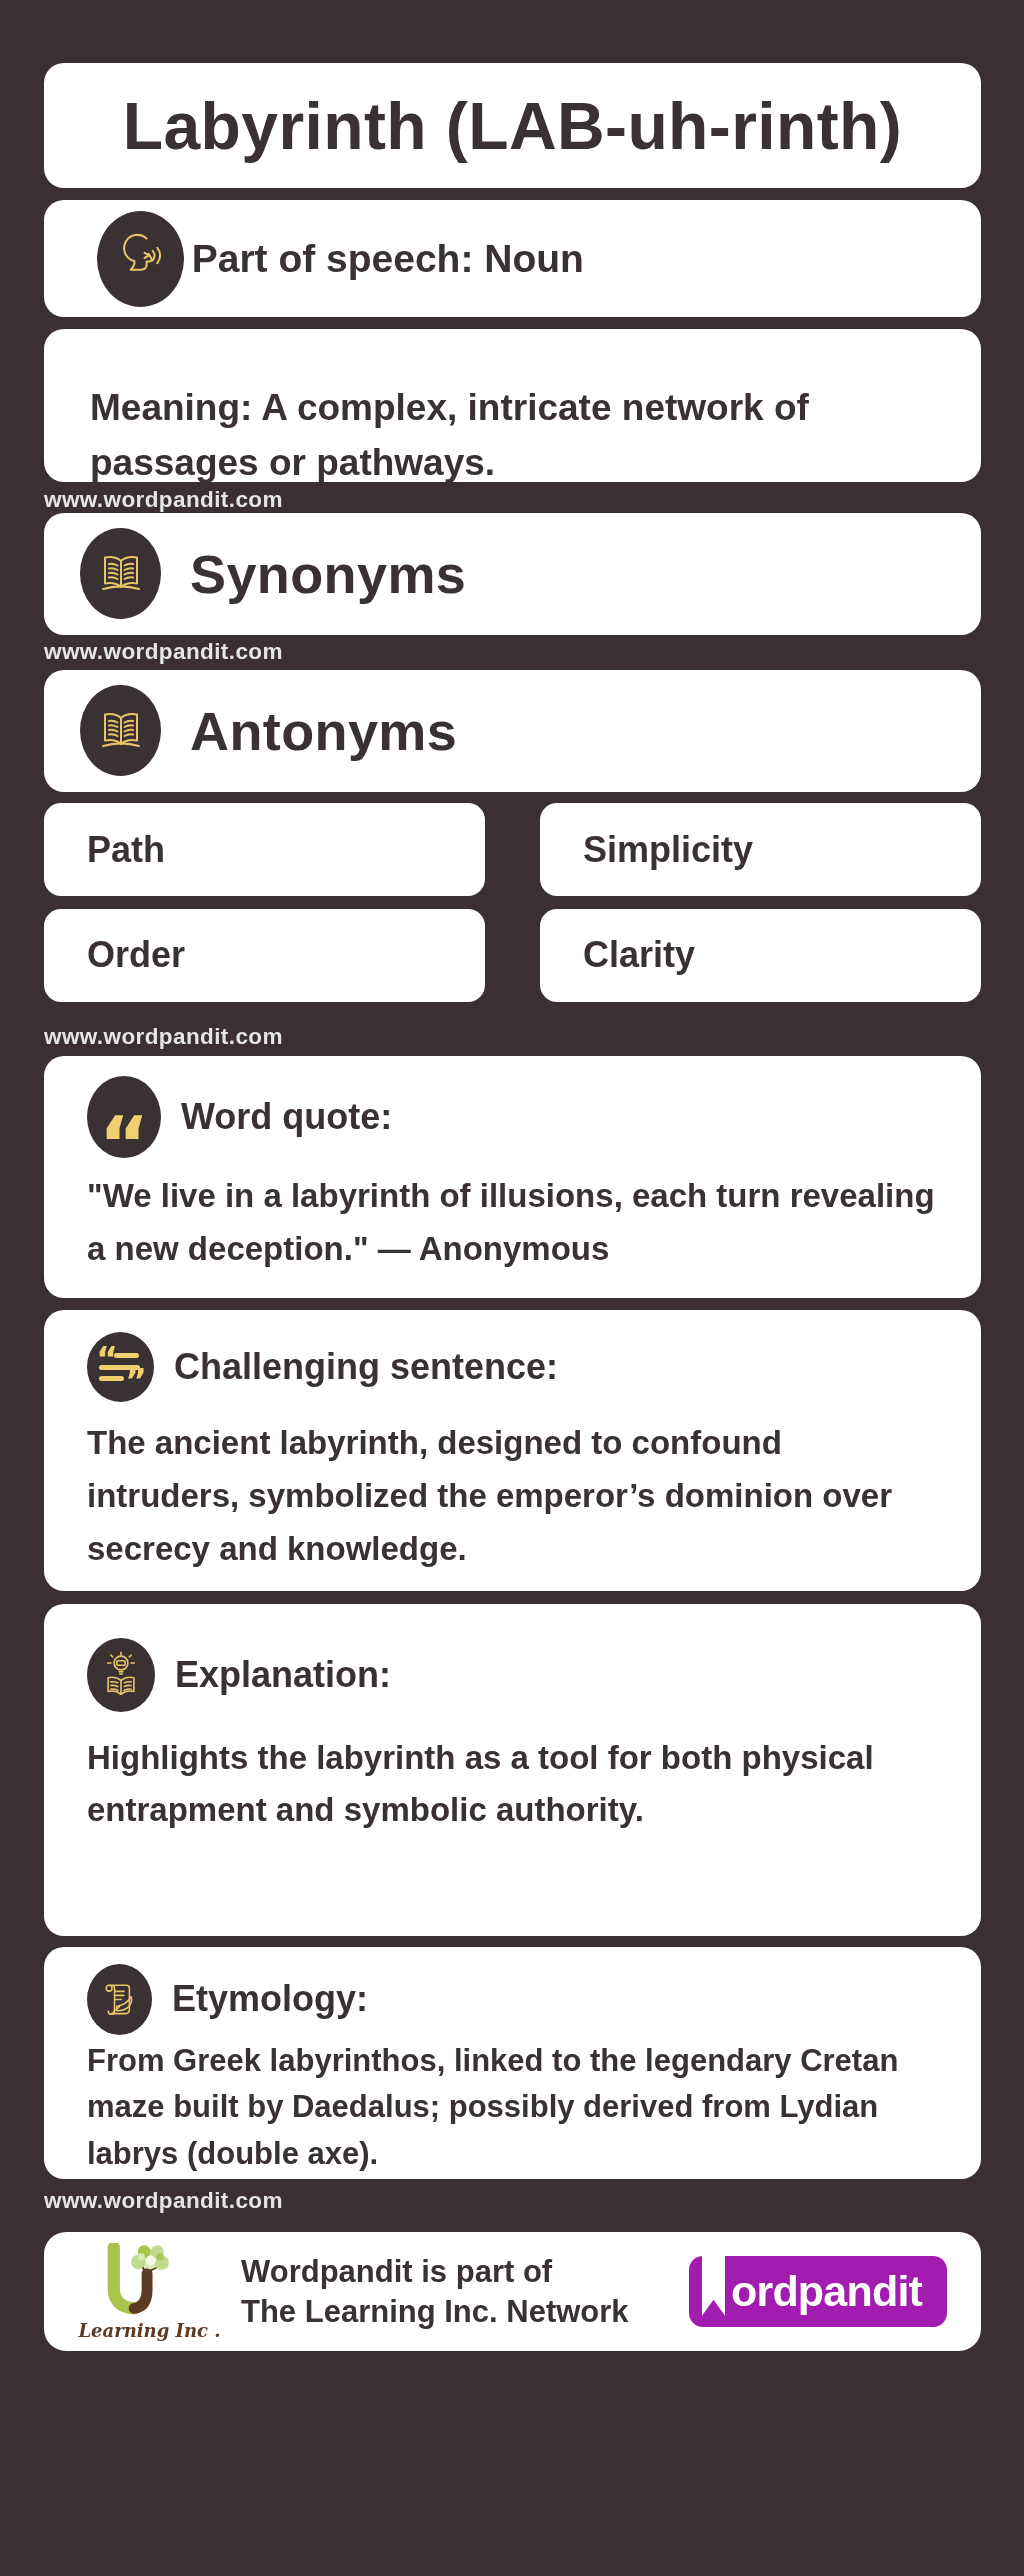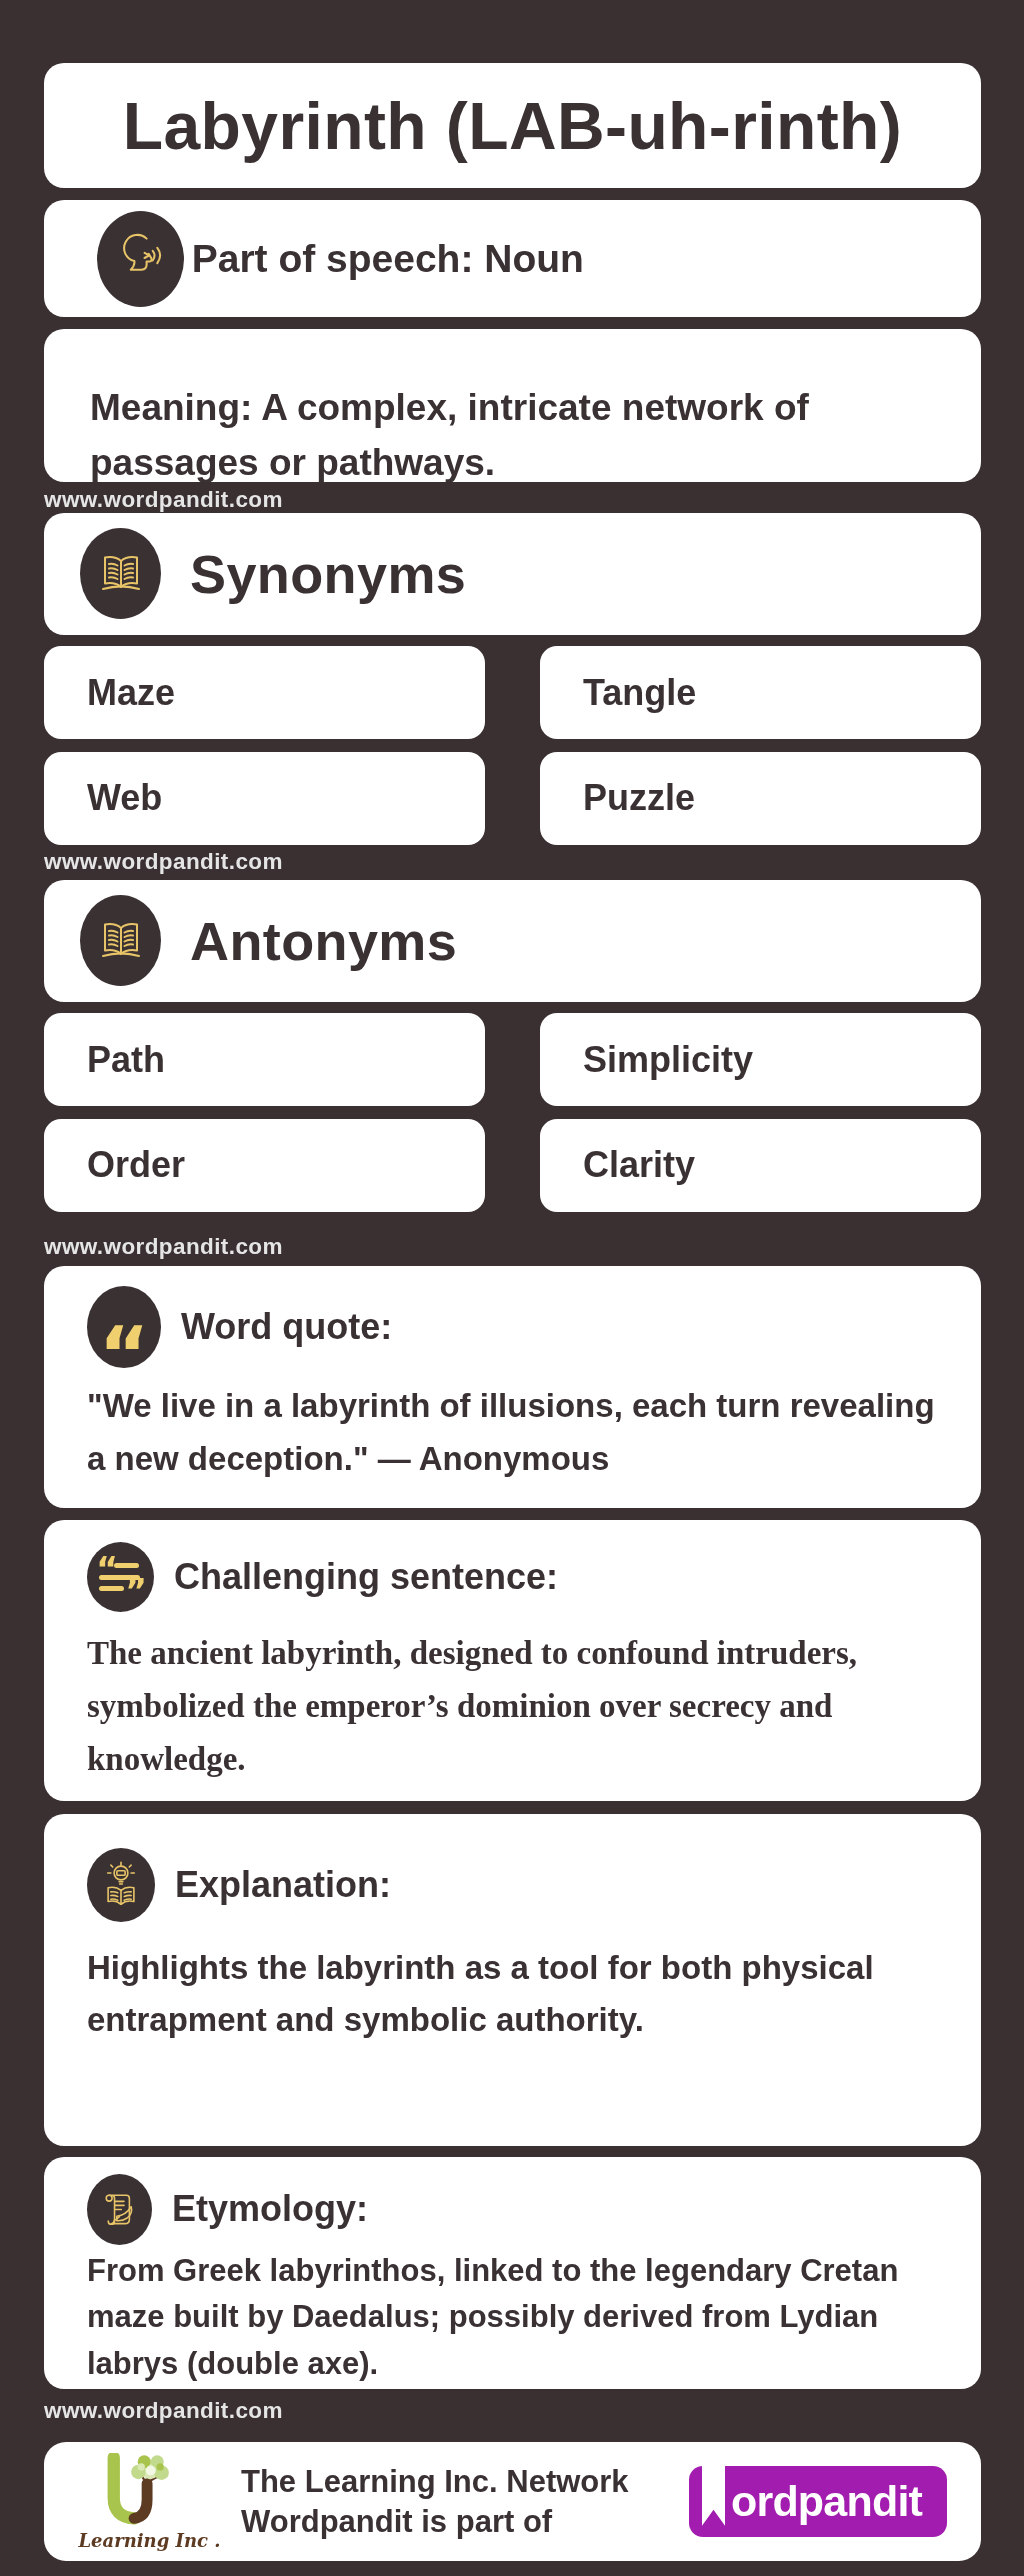--- a/index.html
+++ b/index.html
@@ -48,21 +48,21 @@
   .explain-card{margin-top:13px;height:332px;padding-top:34px;}
   .etym-card{margin-top:11px;height:232px;padding-top:17px;}
   .card-head{display:flex;align-items:center;}
   .card-head .h-label{font-size:36px;font-weight:800;margin-left:20px;}
   .q-icon{width:74px;height:82px;}
   .c-icon{width:67px;height:70px;position:relative;overflow:hidden;}
   .e-icon{width:68px;height:74px;}
   .y-icon{width:65px;height:71px;}
   .body-text{font-weight:800;line-height:1.6;font-size:33px;max-width:848px;}
   .quote-body{margin-top:12.4px;}
-  .challenge-body{margin-top:15.5px;font-family:Liberation Serif, serif;}
+  .challenge-body{margin-top:15.5px;}
   .explain-body{margin-top:20px;}
   .etym-body{margin-top:3.1px;font-size:31px;line-height:1.5;}
 
   
   .c-icon .qo{position:absolute;left:9.3px;top:11px;font-family:"DejaVu Sans",sans-serif;font-size:33px;font-weight:700;color:#EFCF6E;line-height:1;}
   .c-icon .qc{position:absolute;right:7px;top:33px;font-family:"DejaVu Sans",sans-serif;font-size:33px;font-weight:700;color:#EFCF6E;line-height:1;}
   .c-icon .bar{position:absolute;background:#EFCF6E;height:5.4px;border-radius:3.1px;}
   .c-icon .b1{left:27px;top:21px;width:25px;}
   .c-icon .b2{left:11.6px;top:33px;width:41px;}
   .c-icon .b3{left:11.6px;top:44px;width:25px;}
@@ -115,26 +115,20 @@
         <g fill="none" stroke="#E8C468" stroke-width="4" stroke-linecap="round" stroke-linejoin="round">
           <path d="M50 20 c-8 -7 -21 -9 -32 -7 v52 c11 -2 24 0 32 7 c8 -7 21 -9 32 -7 v-52 c-11 -2 -24 0 -32 7 z"></path>
           <path d="M50 20 v52"></path>
           <path d="M26 26 c6 -1 12 0 17 3 M26 35 c6 -1 12 0 17 3 M26 44 c6 -1 12 0 17 3 M26 53 c6 -1 12 0 17 3"></path>
           <path d="M74 26 c-6 -1 -12 0 -17 3 M74 35 c-6 -1 -12 0 -17 3 M74 44 c-6 -1 -12 0 -17 3 M74 53 c-6 -1 -12 0 -17 3"></path>
           <path d="M14 76 c24 -7 48 -7 72 0"></path>
         </g>
       </svg>
     </div>
     <div class="head-label">Synonyms</div>
-  </div>
-  <div class="word-grid">
-    <div class="word-card">Maze</div>
-    <div class="word-card">Tangle</div>
-    <div class="word-card">Web</div>
-    <div class="word-card">Puzzle</div>
   </div>
 
   <div class="watermark wm2">www.wordpandit.com</div>
 
   <div class="card head-card mt-ant">
     <div class="icon-circle head-icon">
       <svg viewBox="0 0 100 90" width="50" height="45">
         <g fill="none" stroke="#E8C468" stroke-width="4" stroke-linecap="round" stroke-linejoin="round">
           <path d="M50 20 c-8 -7 -21 -9 -32 -7 v52 c11 -2 24 0 32 7 c8 -7 21 -9 32 -7 v-52 c-11 -2 -24 0 -32 7 z"></path>
           <path d="M50 20 v52"></path>
@@ -238,22 +232,22 @@
           <circle cx="81" cy="24" r="7" fill="#F3F8E4"></circle>
           <circle cx="68" cy="19" r="5" fill="#D9E8B4"></circle>
           <circle cx="94" cy="19" r="5" fill="#A8C44C"></circle>
         </g>
       </svg>
       <div class="learning-script">
         <span>Learning Inc .</span>
       </div>
     </div>
     <div class="footer-text">
+      <div>Wordpandit is part of</div>
       <div>The Learning Inc. Network</div>
-      <div>Wordpandit is part of</div>
     </div>
     <div class="wp-logo">
       <span class="wp-bookmark"></span>
       <span class="wp-text">ordpandit</span>
     </div>
   </div>
 
 </div>
 
 

